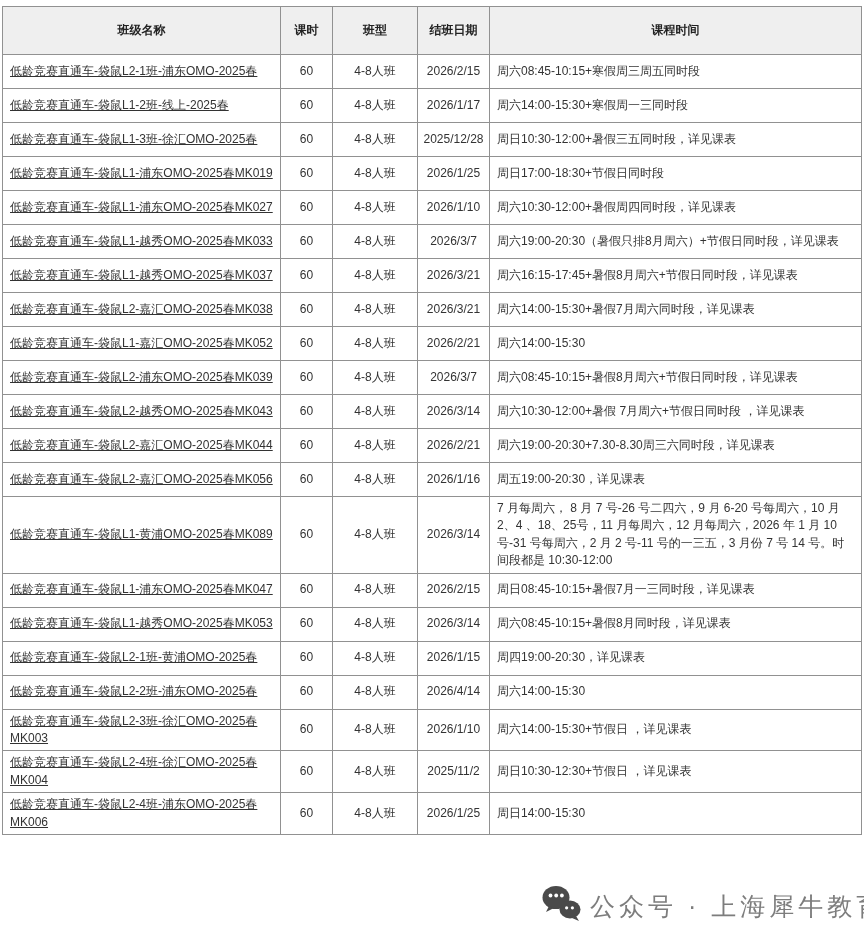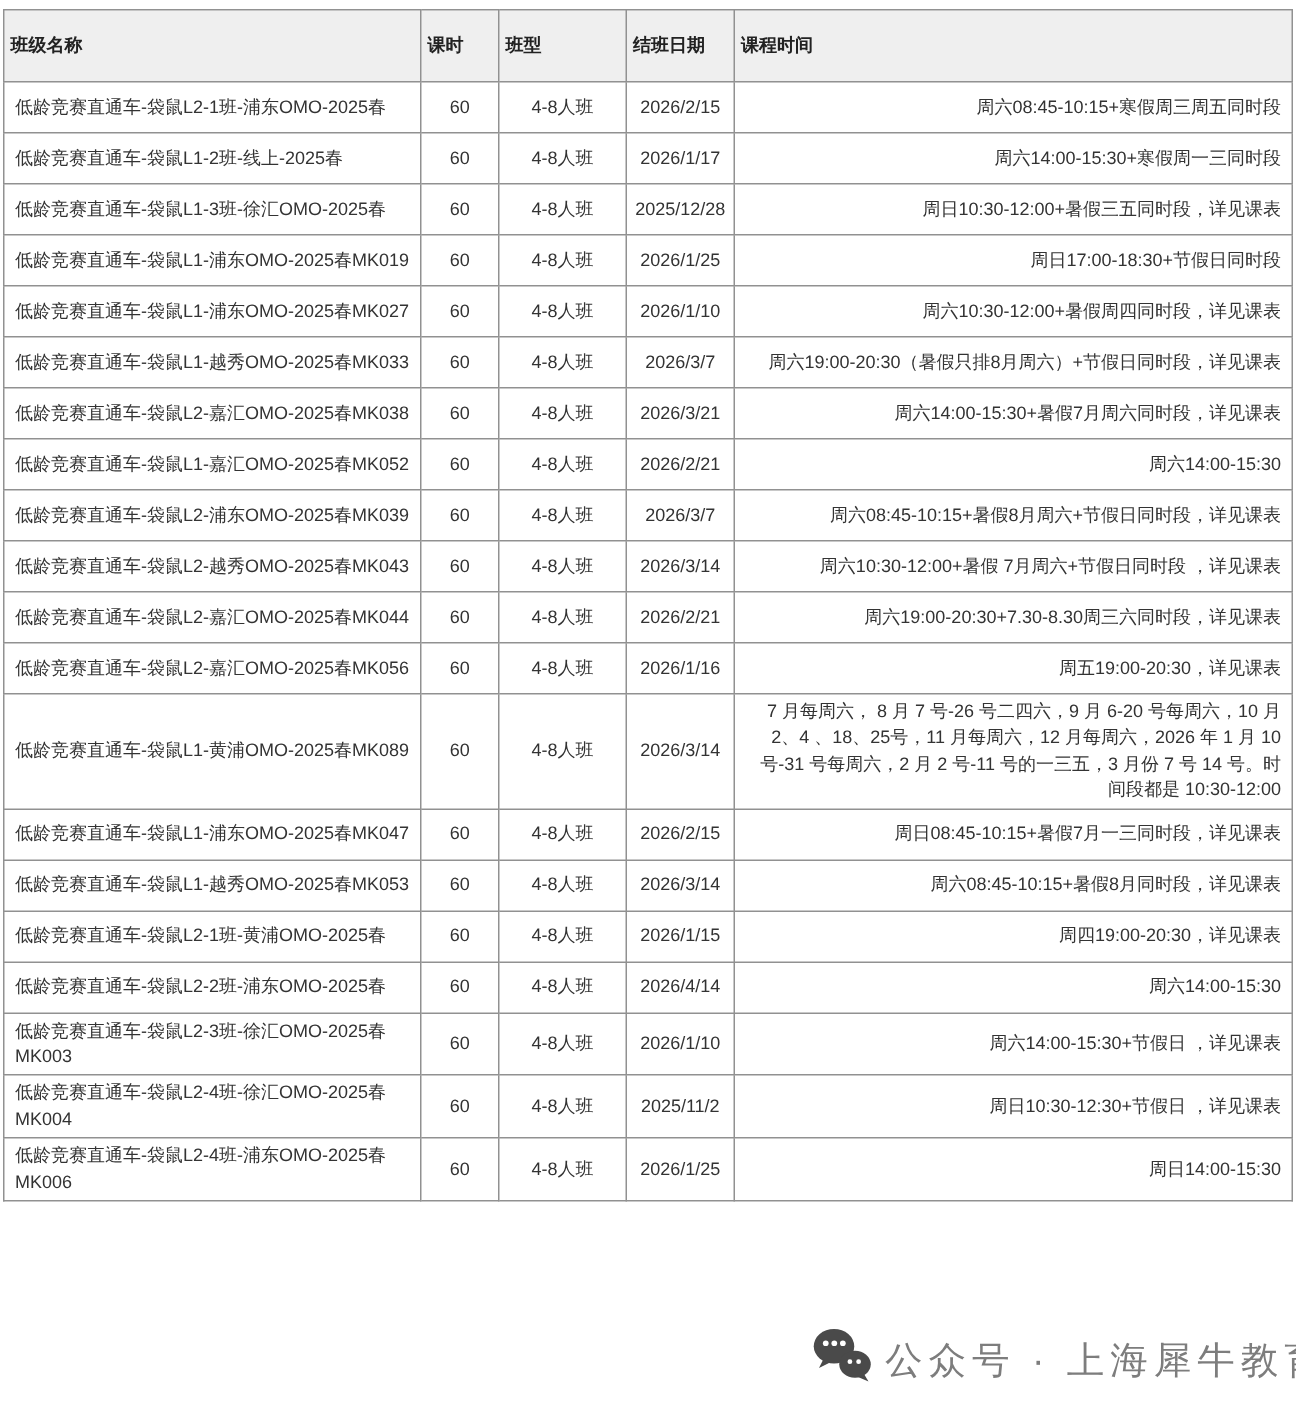--- a/index.html
+++ b/index.html
@@ -21,33 +21,33 @@
   th, td {
     border: 1px solid #919191;
     font-size: 12px;
     color: #333333;
     vertical-align: middle;
   }
   thead th {
     background: #efefef;
     height: 48px;
     font-weight: bold;
-    text-align: left;
+    text-align: center;
     color: #222222;
     padding: 2px 4px;
   }
   tbody td {
     height: 34px;
     padding: 3px 7px;
     line-height: 1.45;
     background: #ffffff;
   }
-  td.c-name { text-align: left; }
+  td.c-name { text-align: left; text-decoration: underline; }
   td.c-center { text-align: center; padding: 3px 2px; }
-  td.c-time { text-align: right; }
+  td.c-time { text-align: left; }
 
   .watermark {
     position: absolute;
     left: 540px; top: 884px;
     display: flex;
     align-items: center;
     white-space: nowrap;
     color: #7d7d7d;
     font-size: 25px;
     letter-spacing: 4px;
@@ -114,20 +114,27 @@
       <td class="c-time">周六10:30-12:00+暑假周四同时段，详见课表</td>
     </tr>
         <tr>
       <td class="c-name">低龄竞赛直通车-袋鼠L1-越秀OMO-2025春MK033</td>
       <td class="c-center">60</td>
       <td class="c-center">4-8人班</td>
       <td class="c-center">2026/3/7</td>
       <td class="c-time">周六19:00-20:30（暑假只排8月周六）+节假日同时段，详见课表</td>
     </tr>
         <tr>
+      <td class="c-name">低龄竞赛直通车-袋鼠L1-越秀OMO-2025春MK037</td>
+      <td class="c-center">60</td>
+      <td class="c-center">4-8人班</td>
+      <td class="c-center">2026/3/21</td>
+      <td class="c-time">周六16:15-17:45+暑假8月周六+节假日同时段，详见课表</td>
+    </tr>
+        <tr>
       <td class="c-name">低龄竞赛直通车-袋鼠L2-嘉汇OMO-2025春MK038</td>
       <td class="c-center">60</td>
       <td class="c-center">4-8人班</td>
       <td class="c-center">2026/3/21</td>
       <td class="c-time">周六14:00-15:30+暑假7月周六同时段，详见课表</td>
     </tr>
         <tr>
       <td class="c-name">低龄竞赛直通车-袋鼠L1-嘉汇OMO-2025春MK052</td>
       <td class="c-center">60</td>
       <td class="c-center">4-8人班</td>

